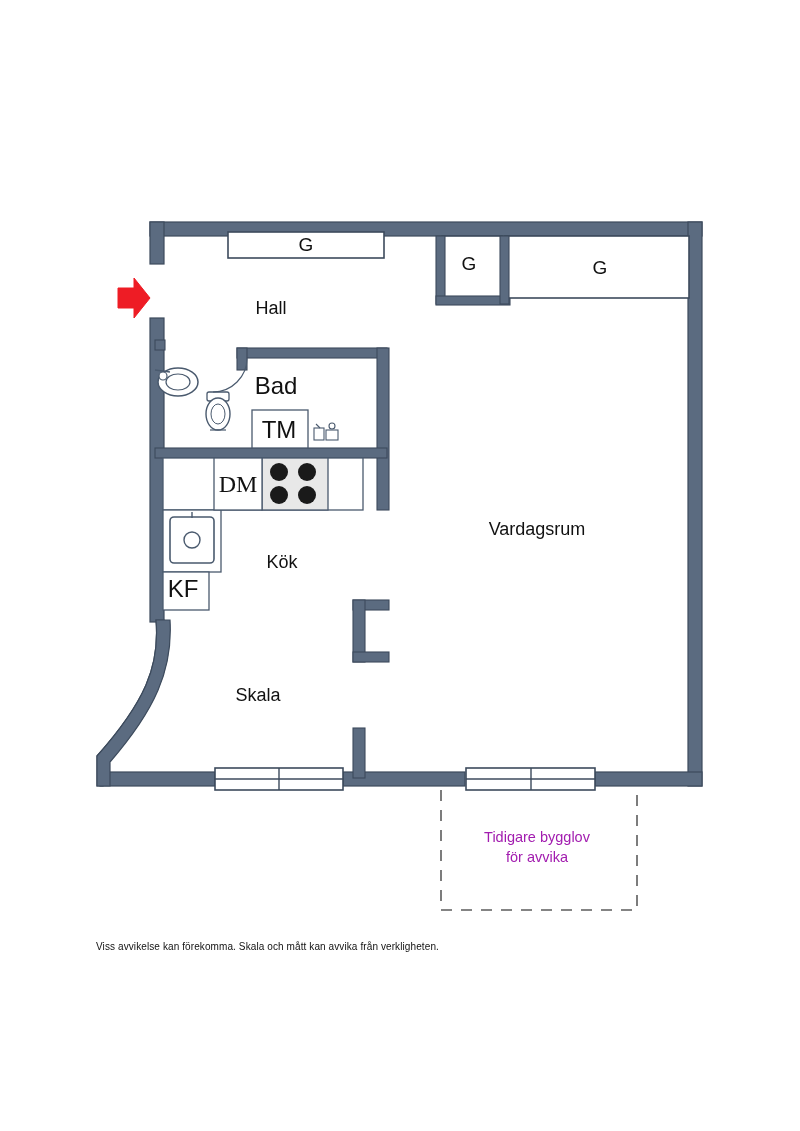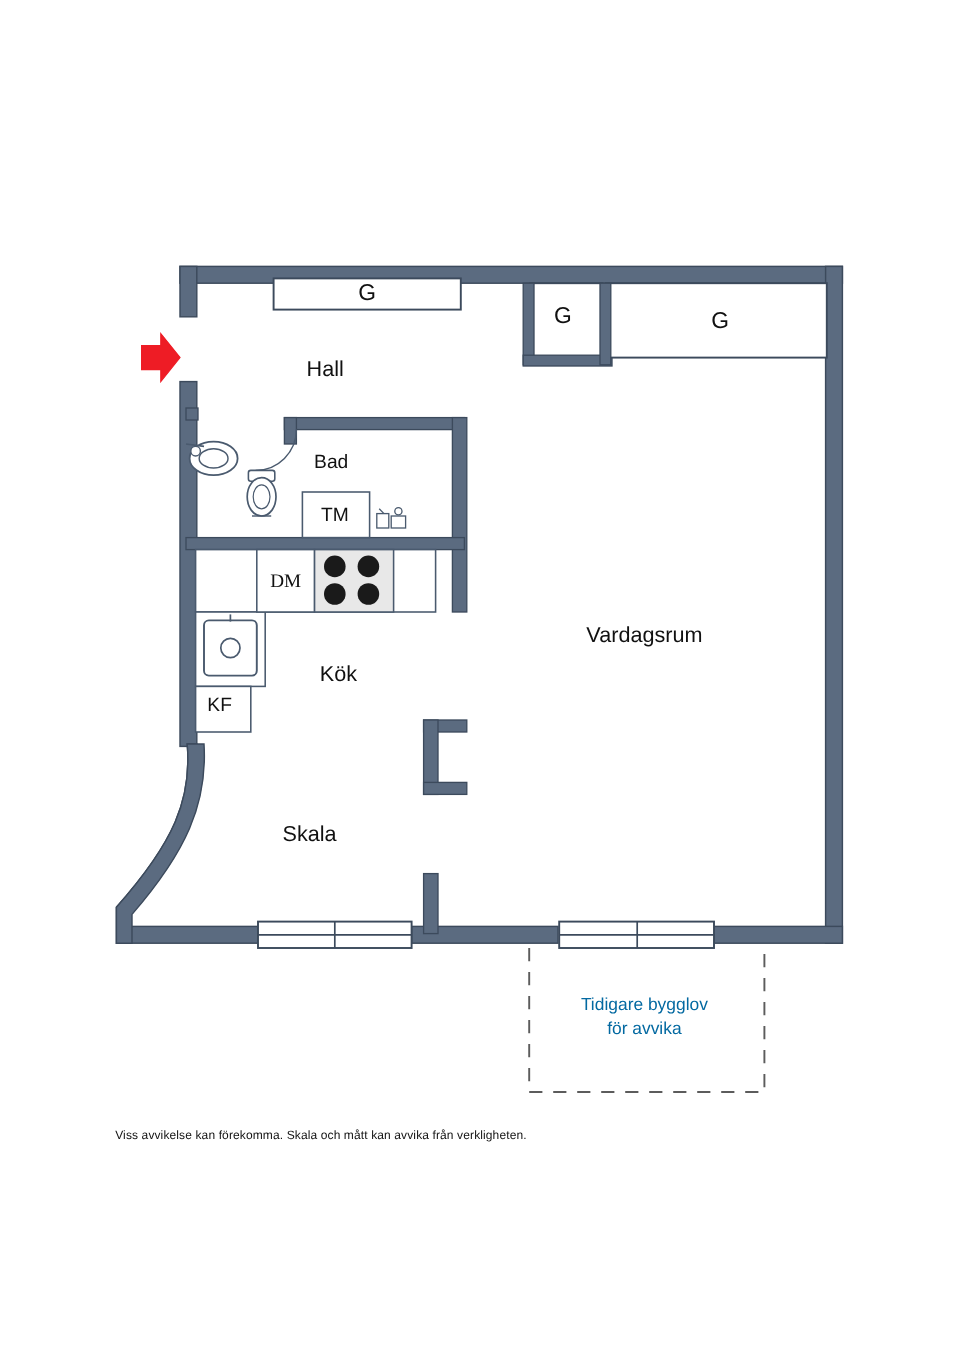--- a/index.html
+++ b/index.html
@@ -28,30 +28,30 @@
   .room-label {
     position: absolute;
     font-family: "Liberation Sans", sans-serif;
     color: #111111;
     white-space: nowrap;
     transform: translate(-50%, -50%);
     text-align: center;
     line-height: 1.15;
   }
   .label-xl { font-size: 18px; }
-  .label-lg { font-size: 16px; }
+  .label-lg { font-size: 24px; }
   .label-md { font-size: 19px; }
 
   .note-box {
     position: absolute;
     transform: translate(-50%, -50%);
     text-align: center;
     font-size: 14.5px;
     line-height: 1.35;
-    color: #0369a1;
+    color: #a21caf;
     white-space: nowrap;
   }
 
   .footer-note {
     position: absolute;
     left: 96px;
     top: 941px;
     font-size: 10px;
     color: #111111;
     letter-spacing: 0.1px;

